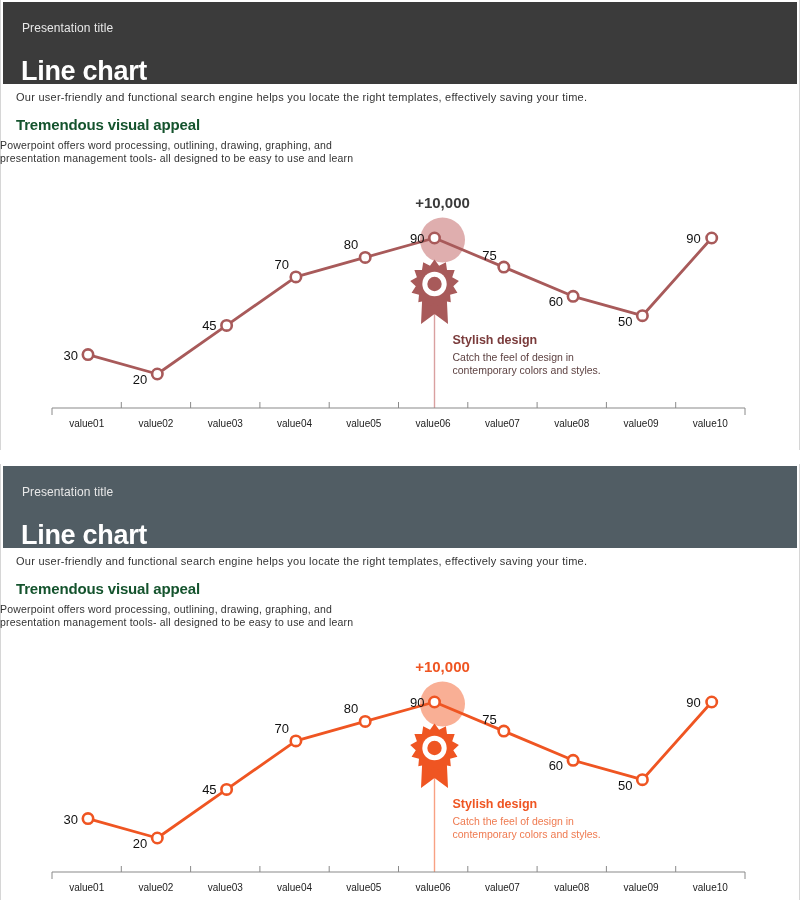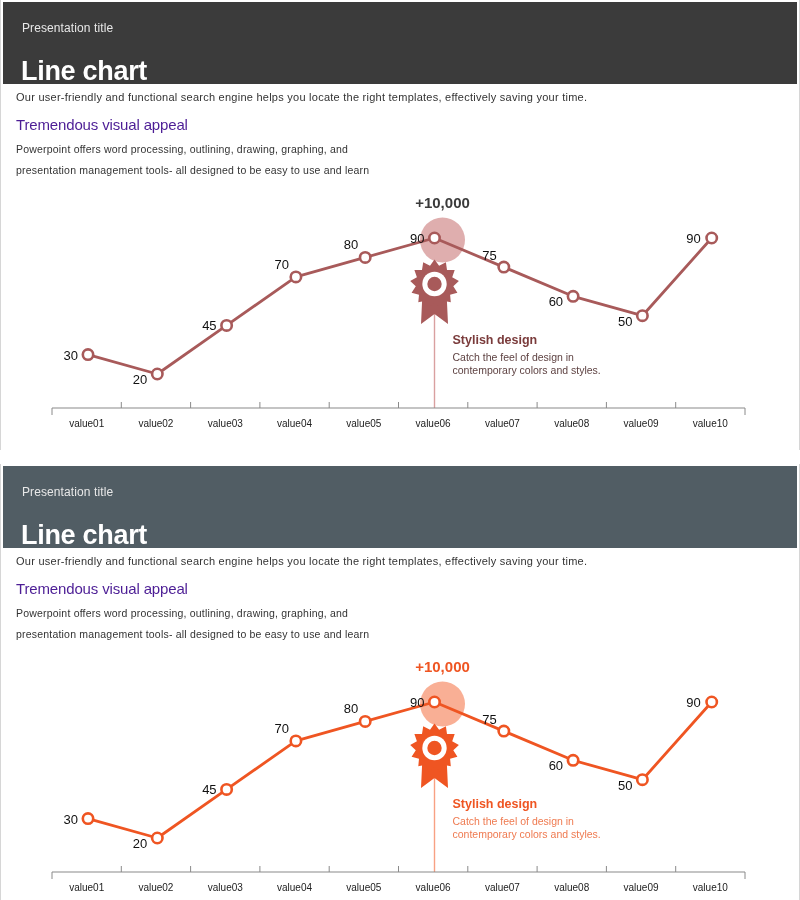--- a/index.html
+++ b/index.html
@@ -11,22 +11,22 @@
   .slide{position:relative;width:800px;box-sizing:border-box;}
   .slide-inner{position:relative;width:800px;height:450px;box-sizing:border-box;background:#fff;}
 
   
   .hdr{position:absolute;left:3px;top:2px;width:794px;height:82px;box-sizing:border-box;}
   .hdr-kicker{position:absolute;left:19px;top:19px;font-size:12px;color:#e8e8e8;letter-spacing:.1px;}
   .hdr-title{position:absolute;left:18px;top:34px;font-size:27px;font-weight:bold;color:#ffffff;letter-spacing:-.3px;margin-top:20px;}
 
   
   .lead{position:absolute;left:16px;top:91px;font-size:11px;color:#333;letter-spacing:.25px;white-space:nowrap;}
-  .h2{position:absolute;left:16px;top:116px;font-size:15px;font-weight:normal;color:#4c1d95;letter-spacing:-.15px;}
-  .body{position:absolute;left:16px;top:139px;font-size:10.5px;color:#333;line-height:21px;letter-spacing:.2px;}
+  .h2{position:absolute;left:16px;top:116px;font-size:15px;font-weight:bold;color:#14532d;letter-spacing:-.15px;}
+  .body{position:absolute;left:0;top:139px;font-size:10.5px;color:#333;line-height:13px;letter-spacing:.2px;}
 
   
   .chart{position:absolute;left:0;top:186px;width:800px;height:250px;}
   .chart svg{display:block;}
 
   .pt-label{font-size:13px;fill:#111;font-family:"Liberation Sans","DejaVu Sans",sans-serif;}
   .cat-label{font-size:10px;fill:#222;font-family:"Liberation Sans","DejaVu Sans",sans-serif;text-anchor:middle;}
   .big-num{font-size:15px;font-weight:bold;font-family:"Liberation Sans","DejaVu Sans",sans-serif;text-anchor:middle;}
   .call-h{font-size:12.5px;font-weight:bold;font-family:"Liberation Sans","DejaVu Sans",sans-serif;}
   .call-b{font-size:10.5px;font-family:"Liberation Sans","DejaVu Sans",sans-serif;}

